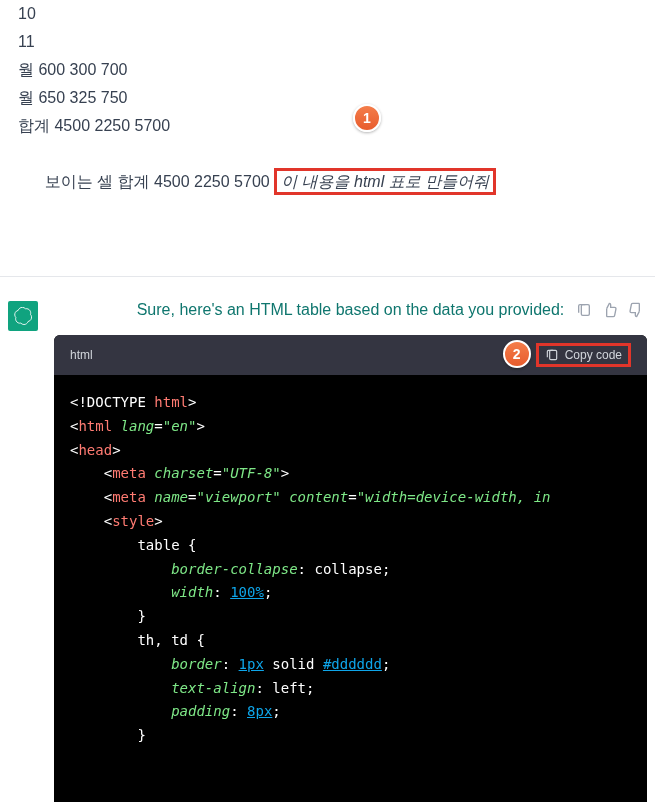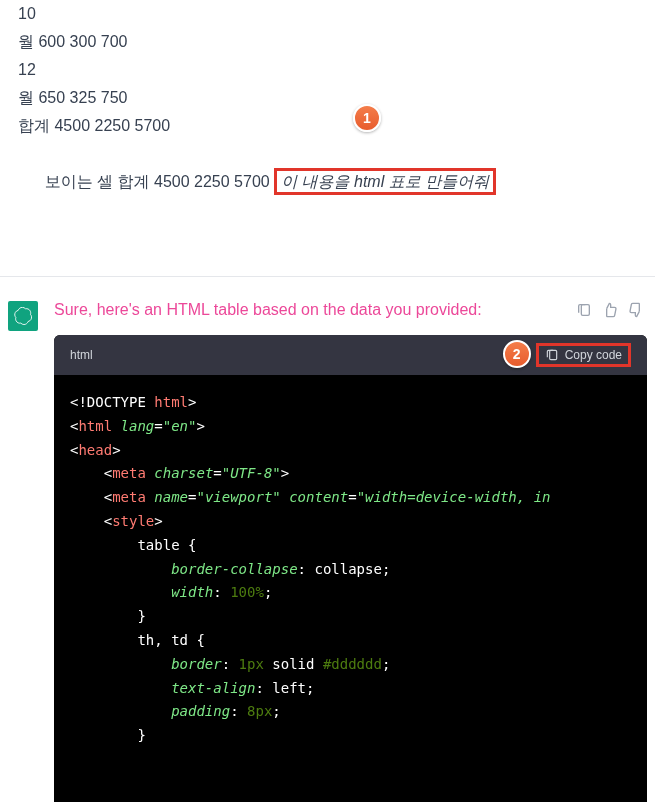--- a/index.html
+++ b/index.html
@@ -47,21 +47,21 @@
     .avatar {
       width: 30px; height: 30px;
       border-radius: 2px;
       background: #10a37f;
       display: flex; align-items: center; justify-content: center;
       flex-shrink: 0;
       margin-right: 16px;
     }
     .avatar svg { width: 18px; height: 18px; }
     .assistant-content { flex: 1; min-width: 0; }
-    .assistant-text { color: #ec4899; margin-bottom: 16px; }
+    .assistant-text { color: #0f766e; margin-bottom: 16px; text-align: center; }
     .action-icons {
       position: absolute;
       right: 10px; top: 24px;
       display: flex; gap: 8px;
       color: #9ca3af;
     }
     .action-icons span { width: 18px; height: 18px; display: inline-flex; align-items: center; justify-content: center; cursor: pointer; }
     .code-block {
       border-radius: 6px;
       overflow: hidden;
@@ -94,32 +94,32 @@
       font-size: 14px;
       line-height: 1.7;
       color: #ffffff;
       overflow: hidden;
       white-space: pre;
       position: relative;
     }
     .code-body .c-white { color: #ffffff; }
     .code-body .c-red { color: #ff7b72; }
     .code-body .c-teal { color: #7ee787; font-style: italic; }
-    .code-body .c-blue { color: #4d7c0f; }
+    .code-body .c-blue { color: #0ea5e9; text-decoration: underline; }
     .wrap { position: relative; width: 655px; }
   </style>
 </head>
 <body>
 
 <div class="wrap">
 
   <div class="user-message" style="position:relative;padding-left:18px;">
     <div class="line">10</div>
+    <div class="line">11</div>
     <div class="line">월 600 300 700</div>
-    <div class="line">12</div>
     <div class="line">월 650 325 750</div>
     <div class="line">합계 4500 2250 5700</div>
     <div class="line" style="position:relative;">
       <span>보이는 셀 합계 4500 2250 5700 </span><span class="highlight-box">이 내용을 html 표로 만들어줘</span>
       <div class="callout" style="top:-36px; left:335px;"><span>1</span></div>
     </div>
   </div>
 
   <div class="divider"></div>
 

